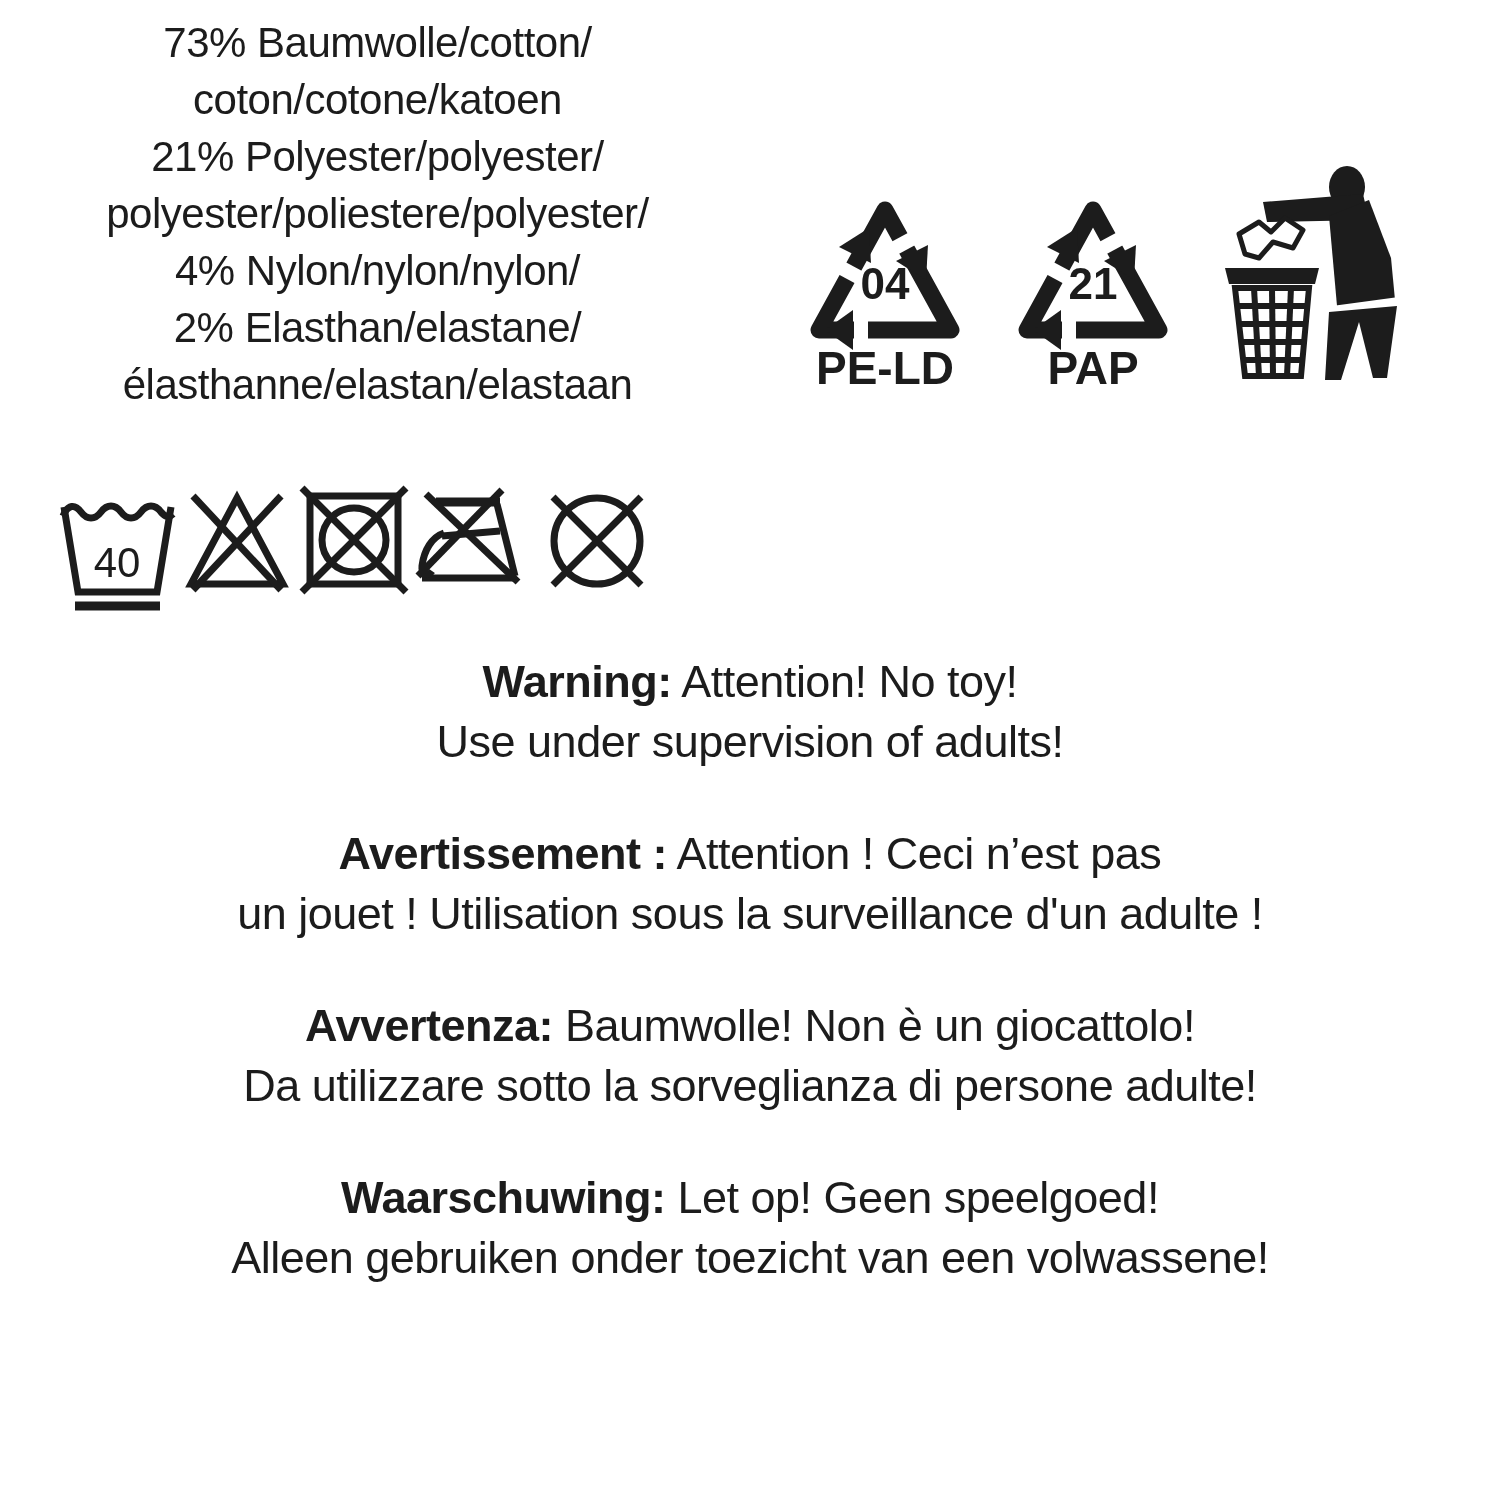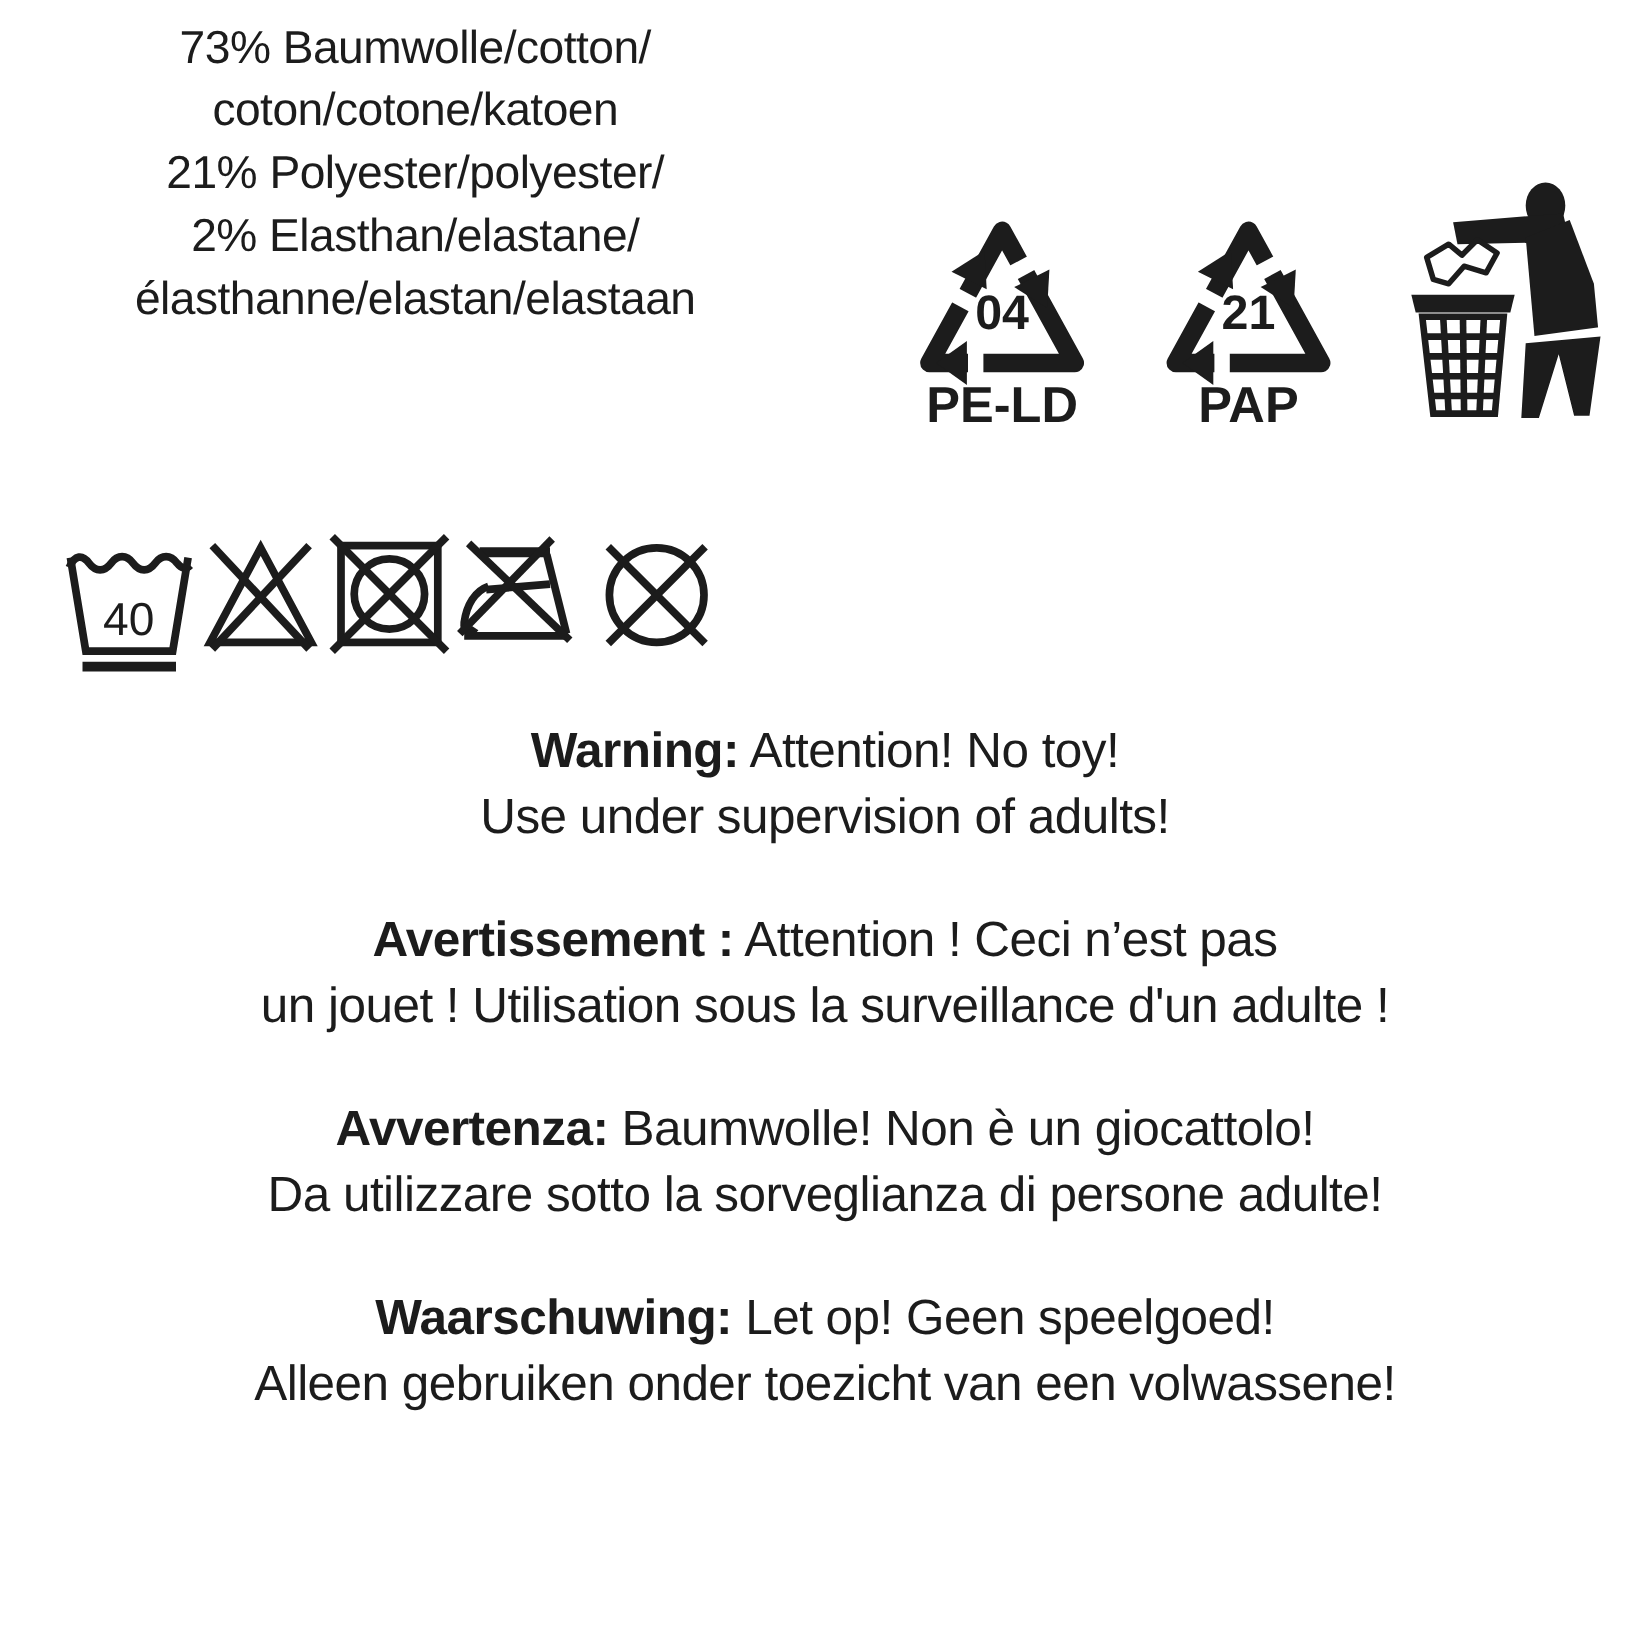--- a/index.html
+++ b/index.html
@@ -3,22 +3,22 @@
 <meta charset="utf-8">
 <style>
   html,body{margin:0;padding:0;background:#ffffff;}
   .label{position:relative;width:1500px;height:1411px;background:#ffffff;color:#1c1c1c;
          font-family:"Liberation Sans","DejaVu Sans",sans-serif;overflow:hidden;}
   .composition{position:absolute;top:14px;left:40px;width:675px;text-align:center;
                font-size:42px;line-height:57px;letter-spacing:-0.5px;}
   .care-row{position:absolute;top:480px;left:55px;width:600px;display:flex;
             justify-content:space-between;align-items:flex-start;}
   .care-row svg{display:block;}
-  .recycle-row{position:absolute;top:160px;left:802px;width:690px;display:flex;
-               justify-content:center;gap:44px;align-items:flex-start;}
+  .recycle-row{position:absolute;top:160px;left:760px;width:690px;display:flex;
+               justify-content:center;gap:28px;align-items:flex-start;}
   .recycle-row svg{display:block;}
   .tri{margin-top:22px;}
   .recycle-note{position:absolute;top:390px;left:700px;width:790px;text-align:center;
                 font-size:54px;line-height:69px;letter-spacing:-0.5px;}
   .warnings{position:absolute;top:652px;left:0;width:1500px;text-align:center;
             font-size:45px;line-height:60px;letter-spacing:-0.5px;}
   .warn{margin:0 0 52px 0;}
   .warn b{font-weight:700;}
   .warn .l2{display:block;}
   svg text{font-family:"Liberation Sans","DejaVu Sans",sans-serif;fill:#1c1c1c;}
@@ -26,20 +26,22 @@
 </style>
 </head>
 <body>
 
 <div class="label">
 
   <div class="composition">
     <div>73% Baumwolle/cotton/</div>
     <div>coton/cotone/katoen</div>
     <div>21% Polyester/polyester/</div>
+    <div>polyester/poliestere/polyester/</div>
+    <div>4% Nylon/nylon/nylon/</div>
     <div>2% Elasthan/elastane/</div>
     <div>élasthanne/elastan/elastaan</div>
   </div>
 
   <div class="care-row">
 
     <svg width="125" height="132" viewBox="0 0 125 132">
       <path class="stroke" d="M8,36 C13,24 20,24 26,32 C32,40 40,40 46,32 C52,24 60,24 66,32 C72,40 80,40 86,32 C92,24 100,24 106,32 C110,37 114,38 118,34"></path>
       <path class="stroke" d="M9,27 L23,112 L102,112 L116,27"></path>
       <text x="62" y="97" font-size="42" text-anchor="middle">40</text>

